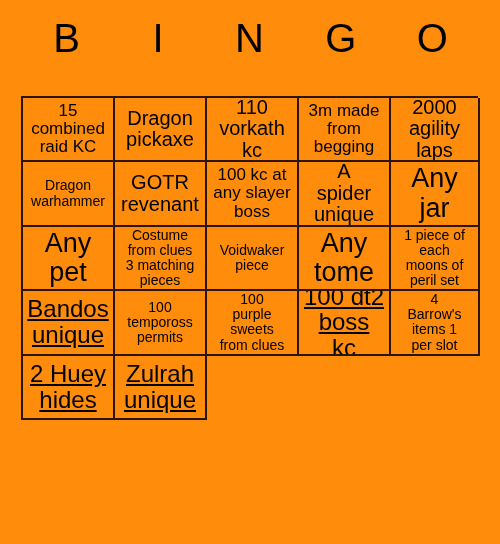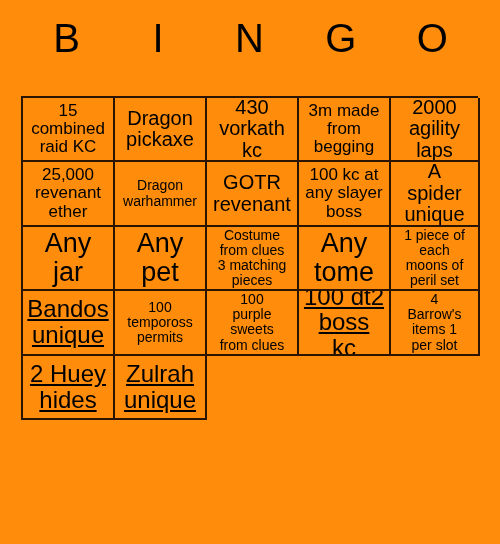--- a/index.html
+++ b/index.html
@@ -96,38 +96,33 @@
       <div class="cell">
         <span class="cell-text fs-m">15
 combined
 raid KC</span>
       </div>
       <div class="cell">
         <span class="cell-text fs-l">Dragon
 pickaxe</span>
       </div>
       <div class="cell">
-        <span class="cell-text fs-l">430
+        <span class="cell-text fs-l">110
 vorkath
 kc</span>
       </div>
       <div class="cell">
         <span class="cell-text fs-m">3m made
 from
 begging</span>
       </div>
       <div class="cell">
         <span class="cell-text fs-l">2000
 agility
 laps</span>
-      </div>
-      <div class="cell">
-        <span class="cell-text fs-m">25,000
-revenant
-ether</span>
       </div>
       <div class="cell">
         <span class="cell-text fs-s">Dragon
 warhammer</span>
       </div>
       <div class="cell">
         <span class="cell-text fs-l">GOTR
 revenant</span>
       </div>
       <div class="cell">
@@ -148,20 +143,24 @@
         <span class="cell-text fs-xxl">Any
 pet</span>
       </div>
       <div class="cell">
         <span class="cell-text fs-s">Costume
 from clues
 3 matching
 pieces</span>
       </div>
       <div class="cell">
+        <span class="cell-text fs-s">Voidwaker
+piece</span>
+      </div>
+      <div class="cell">
         <span class="cell-text fs-xxl">Any
 tome</span>
       </div>
       <div class="cell">
         <span class="cell-text fs-s">1 piece of
 each
 moons of
 peril set</span>
       </div>
       <div class="cell">

